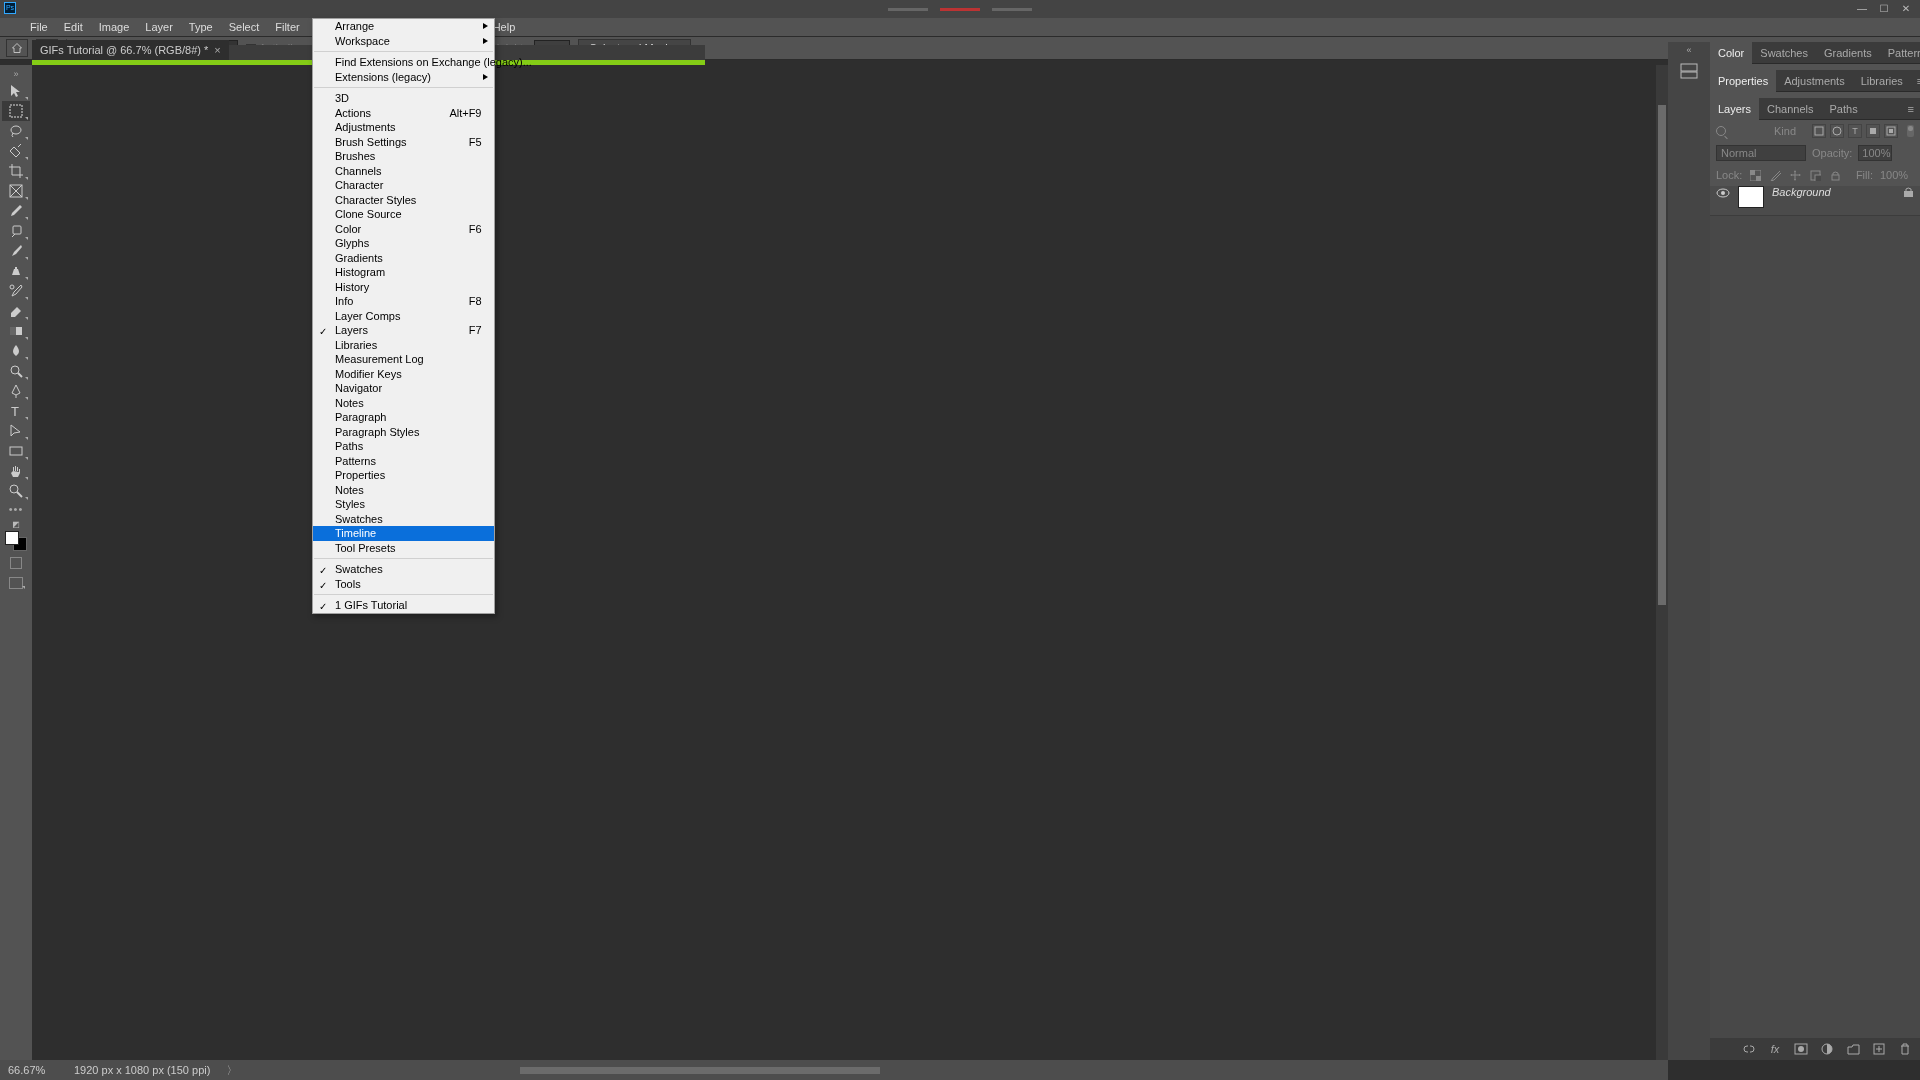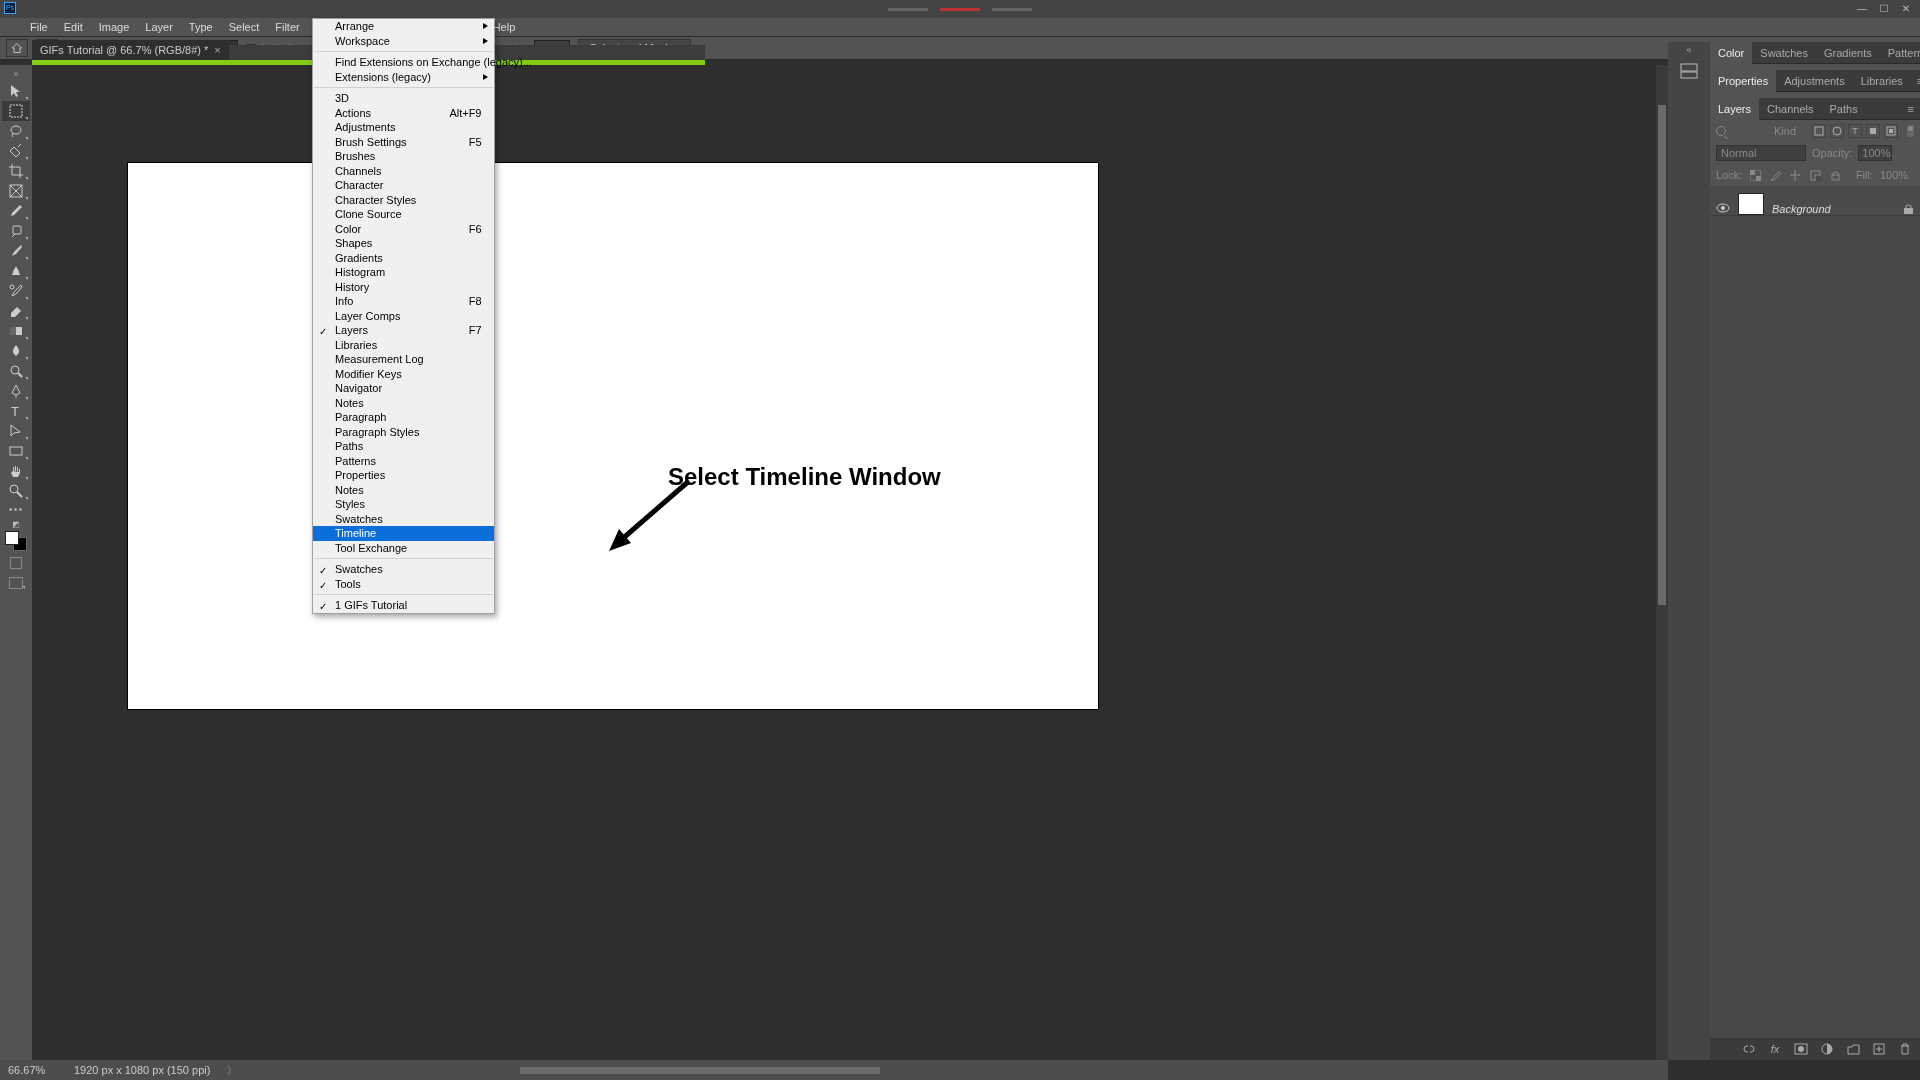--- a/index.html
+++ b/index.html
@@ -89,21 +89,21 @@
 .layers-filter .flist{display:flex;gap:4px;margin-left:auto;}
 .layers-filter .flist div{width:14px;height:14px;border:1px solid #444;display:flex;align-items:center;justify-content:center;}
 .layers-filter .toggle{width:7px;height:12px;background:#666;border-radius:2px;margin-left:4px;position:relative;}
 .layers-filter .toggle:before{content:"";position:absolute;top:1px;left:1px;width:5px;height:5px;border-radius:2px;background:#888;}
 .layers-blend { height:22px; display:flex;align-items:center;gap:6px;padding:0 6px;color:#888;}
 .layers-blend .dd{flex:0 0 90px;height:16px;border:1px solid #333;background:#404040;padding:0 4px;line-height:14px;color:#888;}
 .layers-blend .num{width:34px;height:16px;border:1px solid #333;background:#404040;padding:0 3px;line-height:14px;color:#888;}
 .layers-lock { height:22px; display:flex;align-items:center;gap:7px;padding:0 6px;color:#888;}
 .layers-lock .li{width:13px;height:13px;display:flex;align-items:center;justify-content:center;}
 .layers-list { flex:1; background:#484848;}
-.layer-row { height:30px;display:flex;align-items:flex-end;gap:8px;padding:0 6px;border-bottom:1px solid #3c3c3c;background:#4b4b4b;}
+.layer-row { height:30px;display:flex;align-items:flex-start;gap:8px;padding:0 6px;border-bottom:1px solid #3c3c3c;background:#4b4b4b;}
 .layer-row .eye{width:14px;height:14px;display:flex;align-items:center;justify-content:center;color:#ccc;}
 .layer-row .thumb{width:26px;height:22px;background:#fff;border:1px solid #222;}
 .layer-row .lname{font-style:italic;color:#ddd;}
 .layer-row .lock{margin-left:auto;color:#aaa;}
 .layers-bottom { height:22px;background:#3b3b3b;display:flex;align-items:center;gap:12px;padding:0 8px;justify-content:flex-end;color:#aaa;}
 .layers-bottom .bi{width:14px;height:14px;display:flex;align-items:center;justify-content:center;}
 
 .vscroll { position:absolute; right:0; top:0; bottom:0; width:12px; background:#3a3a3a;}
 .vscroll .thumb{position:absolute;left:2px;right:2px;top:40px;height:500px;background:#6b6b6b;}
 
@@ -363,27 +363,20 @@
   <div class="mini">◩</div>
   <div class="color-swatch">
     <div class="bg"></div>
     <div class="fg"></div>
   </div>
   <div class="qm"></div>
   <div class="screen-mode"></div>
 </div>
 
 <div class="canvas-wrap">
-  <div class="canvas">
-    <div class="annot-text">Select Timeline Window</div>
-    <svg class="annot-arrow" viewBox="0 0 100 80">
-      <line x1="90" y1="6" x2="22" y2="65" stroke="#000" stroke-width="5"></line>
-      <polygon points="10,76 32,68 20,54" fill="#000"></polygon>
-    </svg>
-  </div>
   <div class="vscroll">
       <div class="thumb"></div>
     </div>
 </div>
 
 <div class="right-rail">
   <div class="collapse">«</div>
   <div class="icon">
       <svg width="18" height="16">
         <rect x="1" y="1" width="16" height="7" fill="none" stroke="#bbb"></rect>
@@ -563,40 +556,40 @@
     <div class="dd-item"><span>3D</span></div>
     <div class="dd-item"><span>Actions</span><span class="shortcut">Alt+F9</span></div>
     <div class="dd-item"><span>Adjustments</span></div>
     <div class="dd-item"><span>Brush Settings</span><span class="shortcut">F5</span></div>
     <div class="dd-item"><span>Brushes</span></div>
     <div class="dd-item"><span>Channels</span></div>
     <div class="dd-item"><span>Character</span></div>
     <div class="dd-item"><span>Character Styles</span></div>
     <div class="dd-item"><span>Clone Source</span></div>
     <div class="dd-item"><span>Color</span><span class="shortcut">F6</span></div>
-    <div class="dd-item"><span>Shapes</span></div>
+    <div class="dd-item"><span>Glyphs</span></div>
     <div class="dd-item"><span>Gradients</span></div>
     <div class="dd-item"><span>Histogram</span></div>
     <div class="dd-item"><span>History</span></div>
     <div class="dd-item"><span>Info</span><span class="shortcut">F8</span></div>
     <div class="dd-item"><span>Layer Comps</span></div>
     <div class="dd-item"><span>Layers</span><span class="check">✓</span><span class="shortcut">F7</span></div>
     <div class="dd-item"><span>Libraries</span></div>
     <div class="dd-item"><span>Measurement Log</span></div>
     <div class="dd-item"><span>Modifier Keys</span></div>
     <div class="dd-item"><span>Navigator</span></div>
     <div class="dd-item"><span>Notes</span></div>
     <div class="dd-item"><span>Paragraph</span></div>
     <div class="dd-item"><span>Paragraph Styles</span></div>
     <div class="dd-item"><span>Paths</span></div>
     <div class="dd-item"><span>Patterns</span></div>
     <div class="dd-item"><span>Properties</span></div>
     <div class="dd-item"><span>Notes</span></div>
     <div class="dd-item"><span>Styles</span></div>
     <div class="dd-item"><span>Swatches</span></div>
     <div class="dd-item highlight"><span>Timeline</span></div>
-    <div class="dd-item"><span>Tool Exchange</span></div>
+    <div class="dd-item"><span>Tool Presets</span></div>
     <div class="dd-sep"></div>
     <div class="dd-item"><span>Swatches</span><span class="check">✓</span></div>
     <div class="dd-item"><span>Tools</span><span class="check">✓</span></div>
     <div class="dd-sep"></div>
     <div class="dd-item"><span>1 GIFs Tutorial</span><span class="check">✓</span></div>
   </div>
 
 </body></html>

